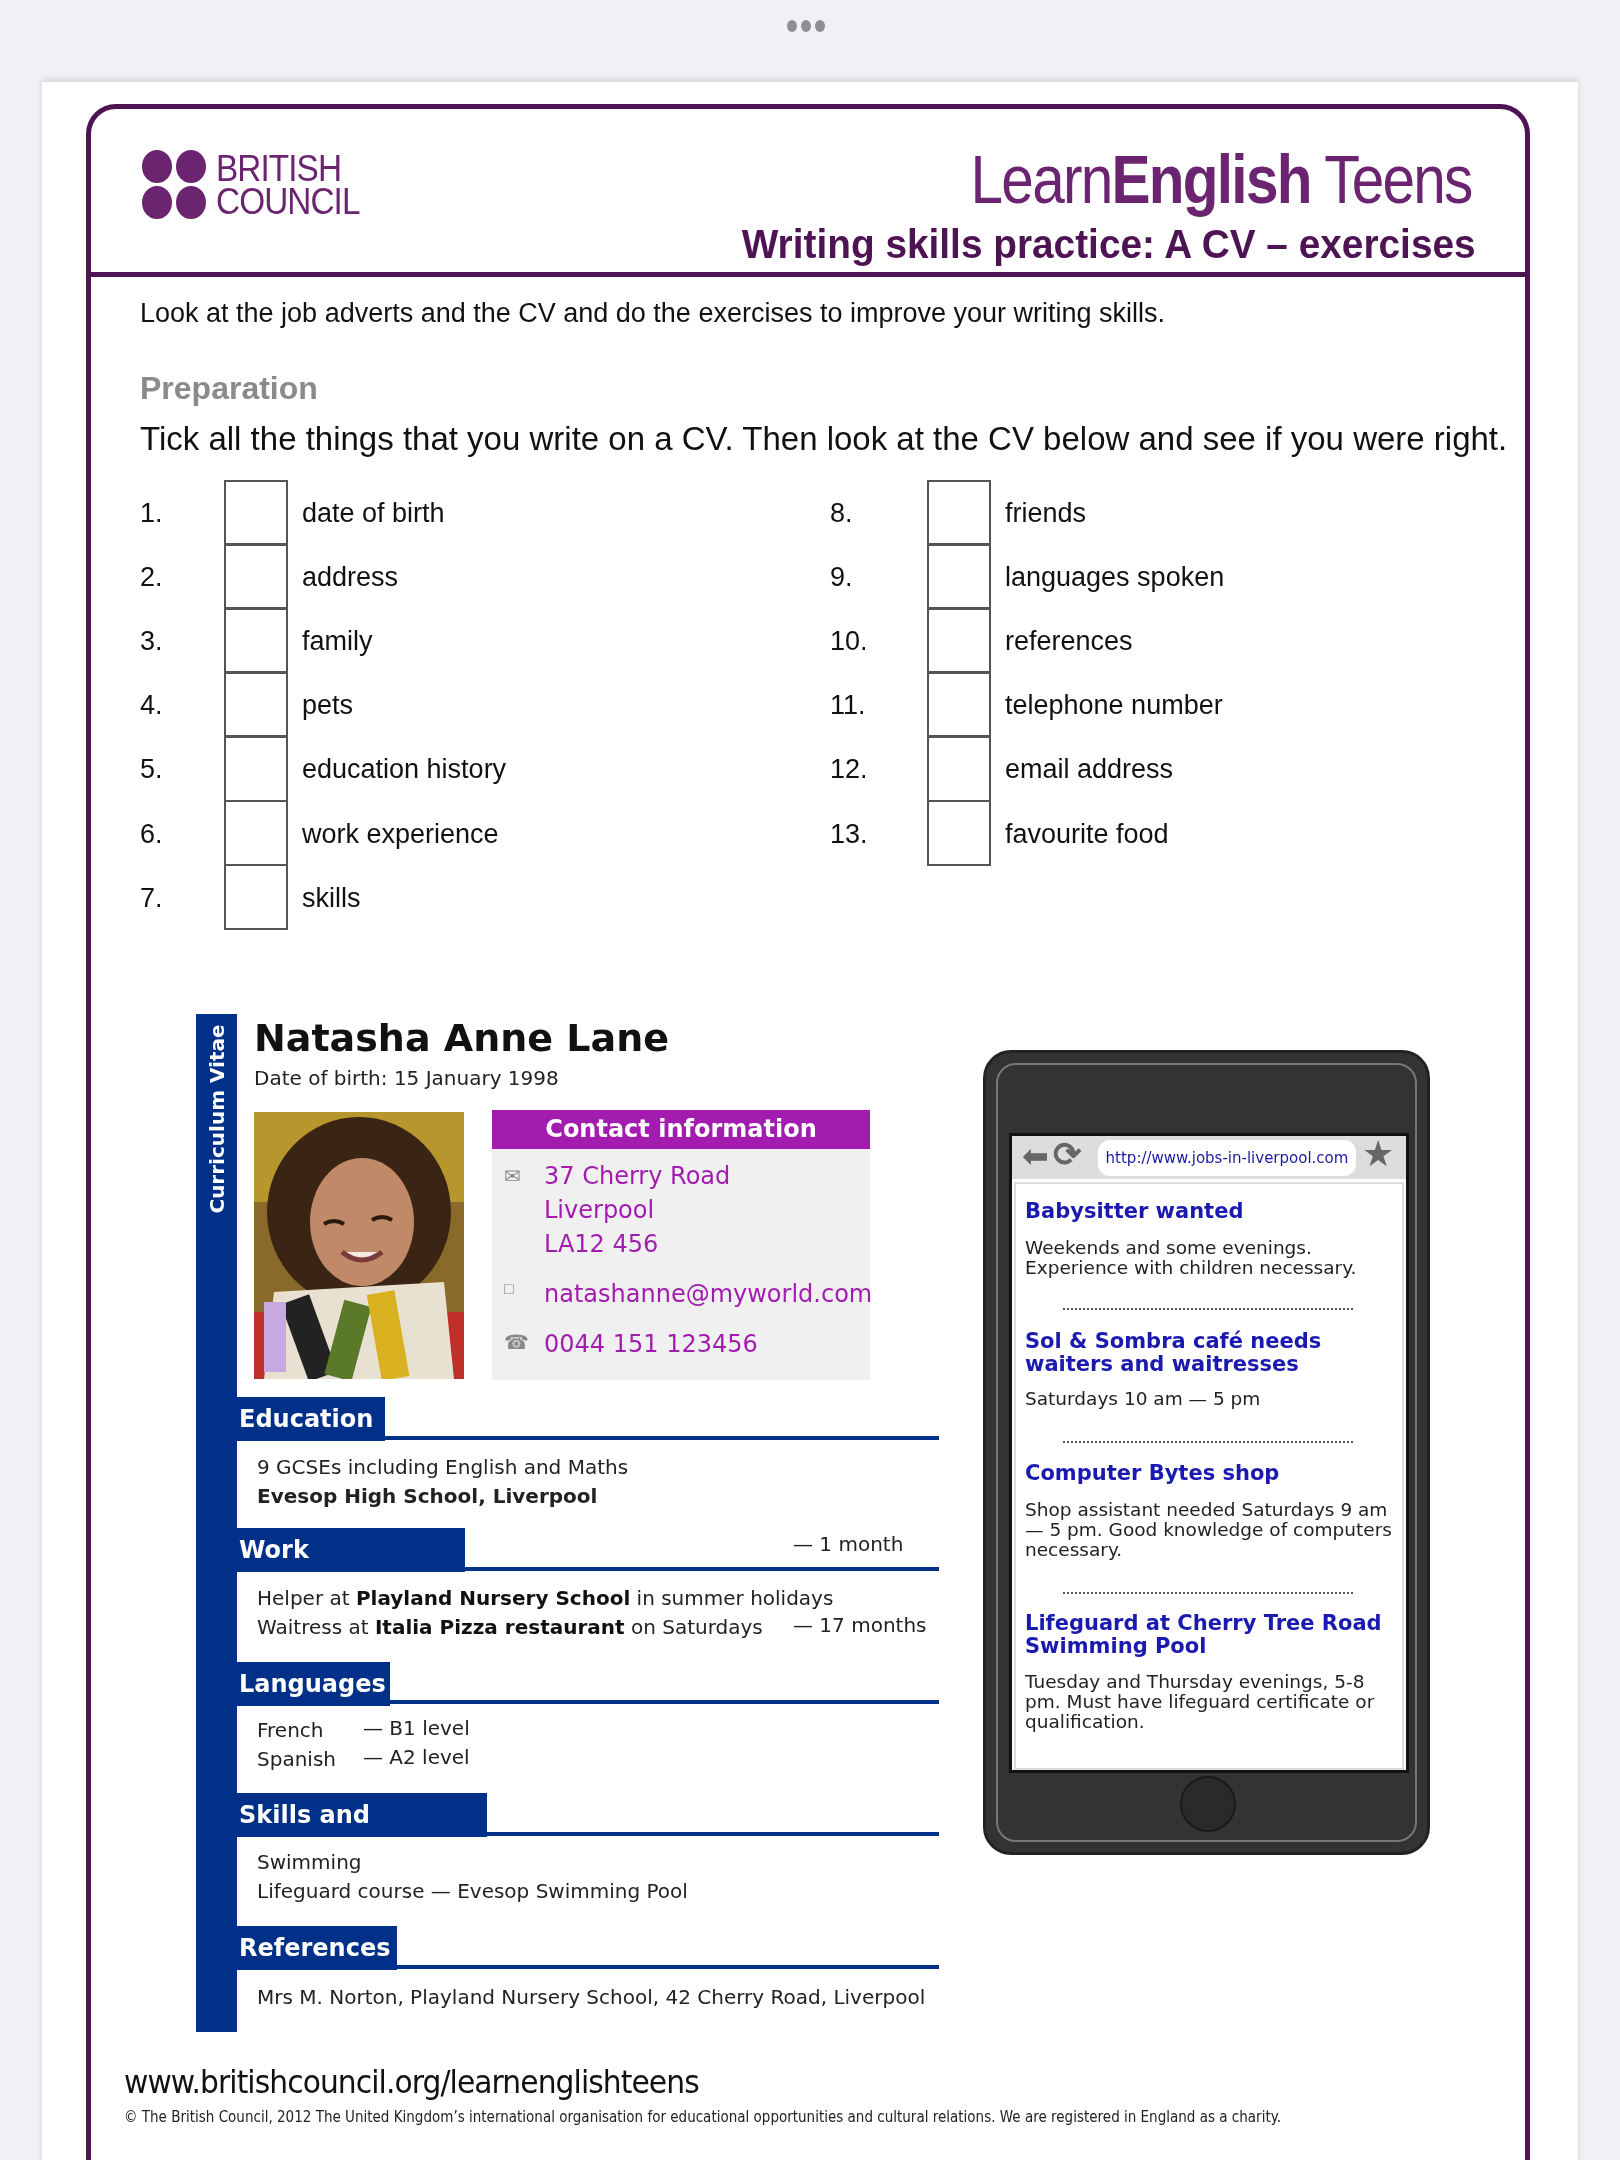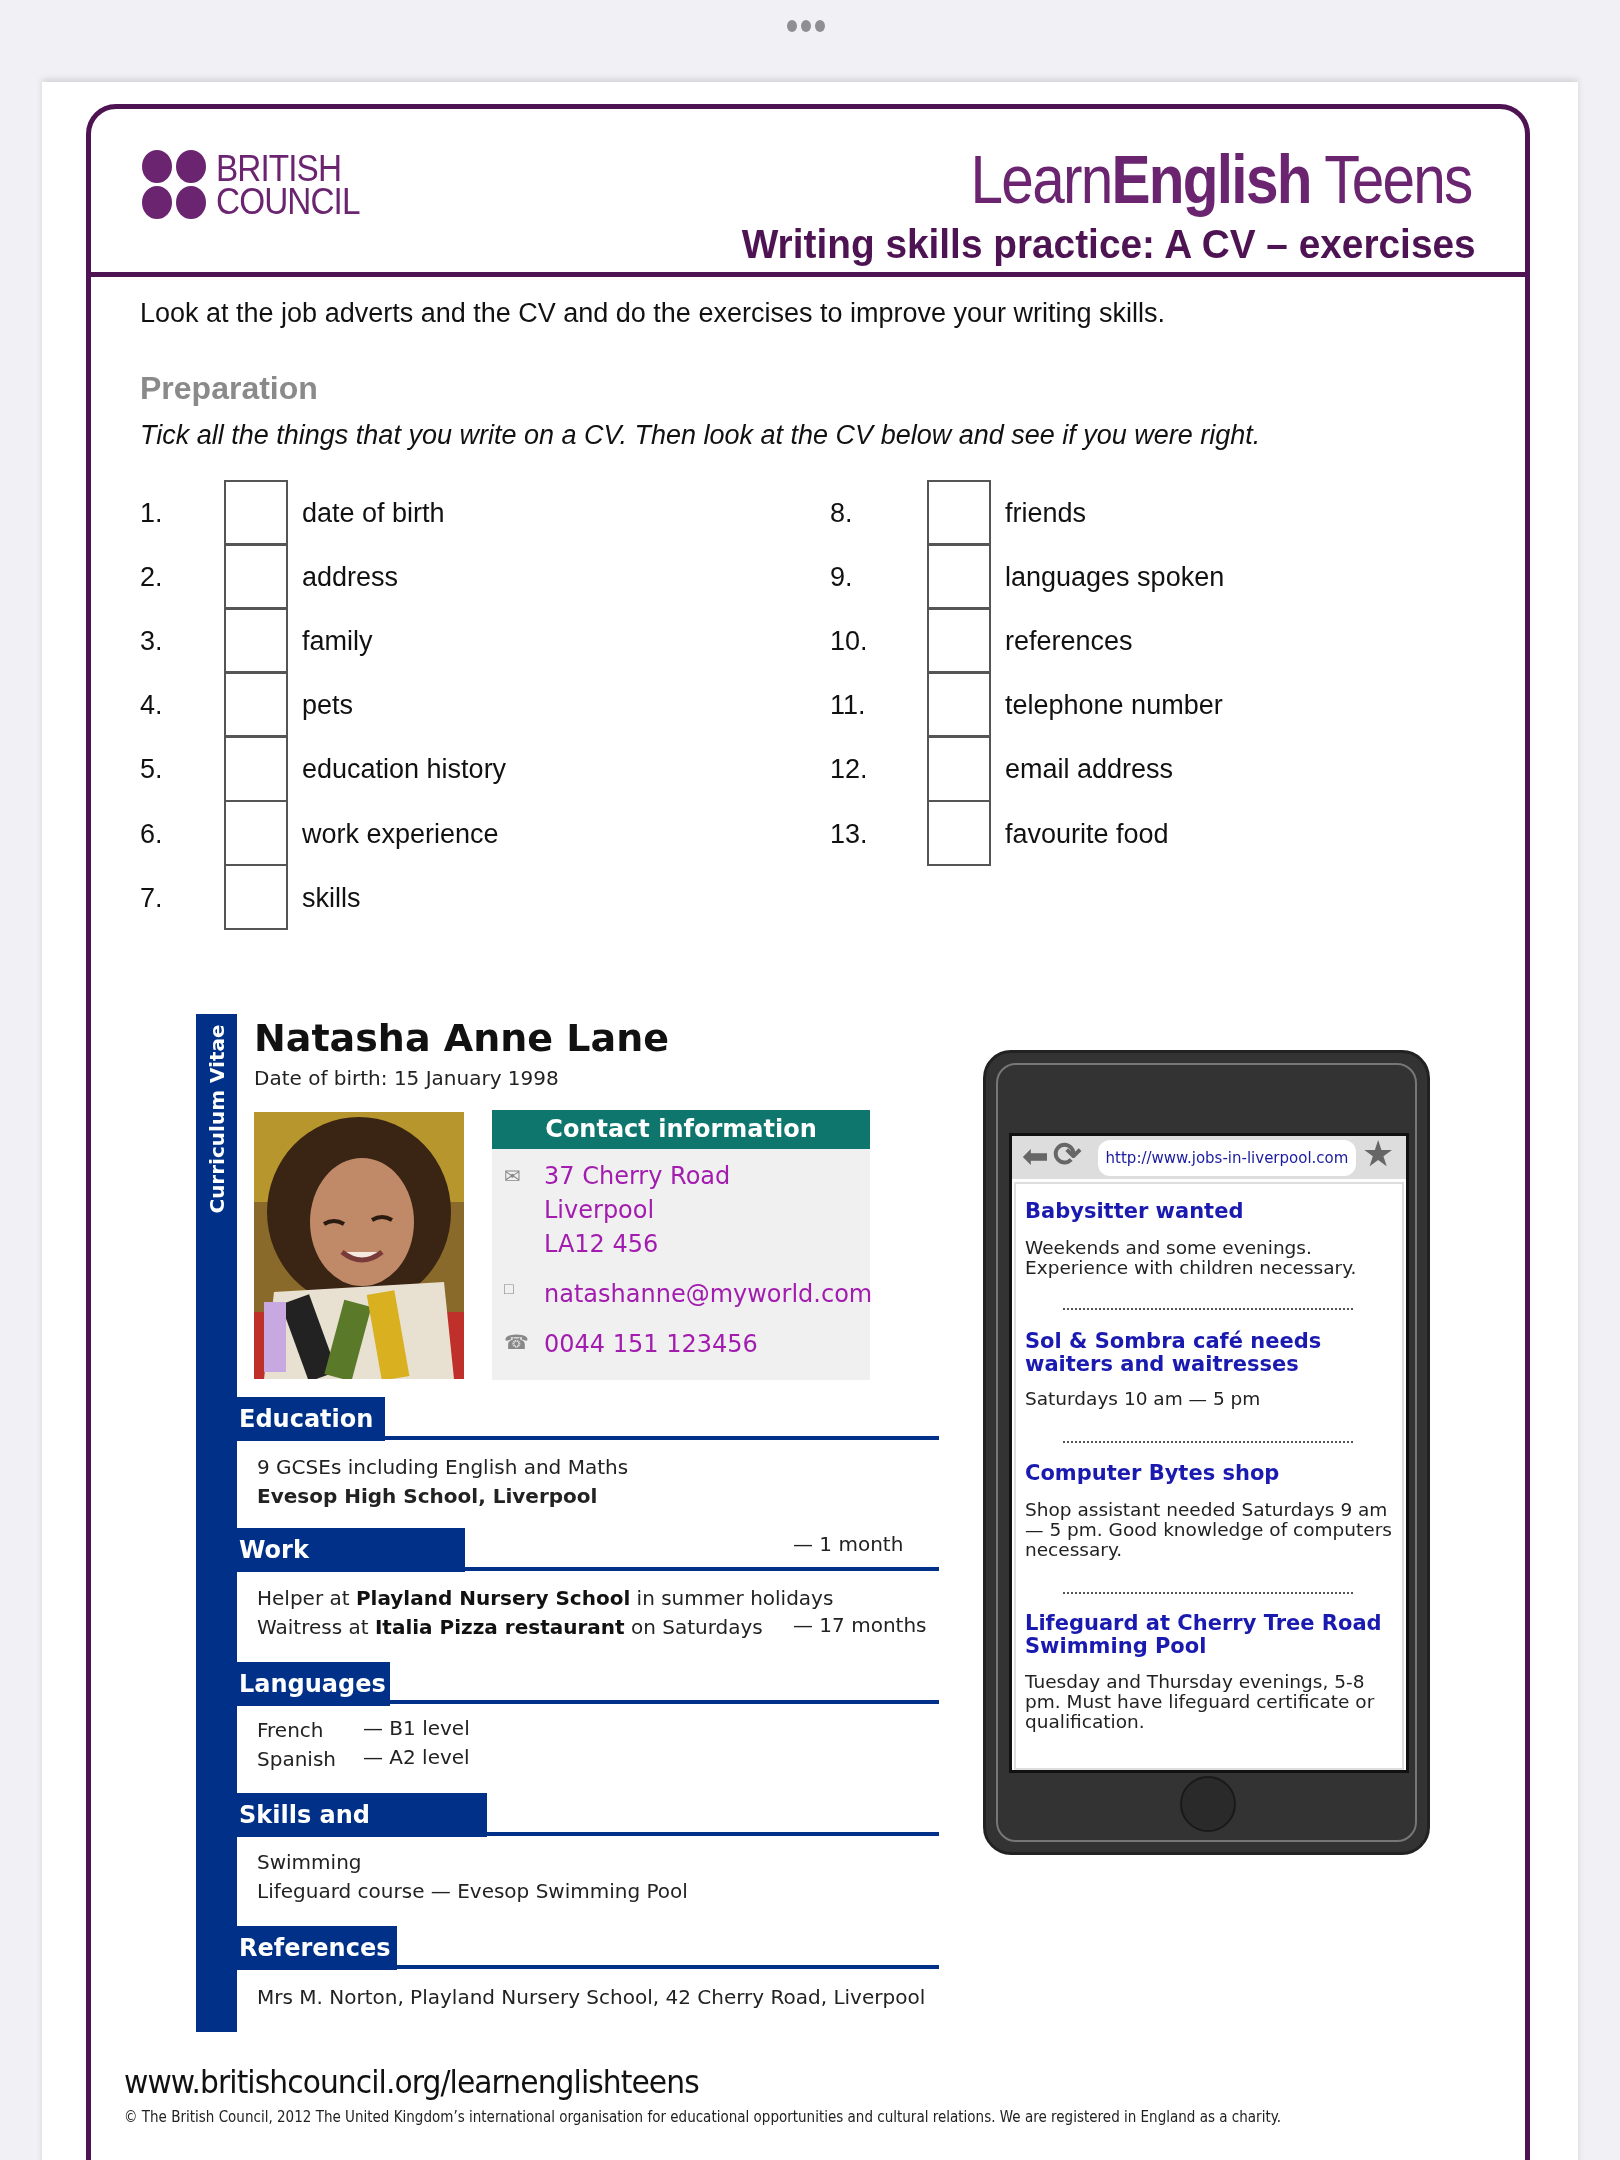--- a/index.html
+++ b/index.html
@@ -19,21 +19,21 @@
   .bc-dots { display: grid; grid-template-columns: 30px 30px; grid-template-rows: 33px 33px; gap: 3px 4px; }
   .bc-dots span { display: block; width: 30px; height: 33px; border-radius: 50%; background: #6b2470; }
   .bc-text { color: #6b2470; font-family: "Liberation Sans", sans-serif; font-size: 37px; line-height: 33px; letter-spacing: -1px; transform: scaleX(0.9); transform-origin: left; }
 
   .let-title { position: absolute; right: 148px; top: 140px; font-size: 68px; color: #6b2470; letter-spacing: -2px; font-family: "Liberation Sans Narrow", "Liberation Sans", sans-serif; transform: scaleX(0.86); transform-origin: right; }
   .let-title b { font-weight: bold; }
   .ws-title { position: absolute; right: 144px; top: 222px; font-size: 40px; font-weight: bold; color: #4e1353; transform: scaleX(0.97); transform-origin: right; white-space: nowrap; }
 
   .intro { position: absolute; left: 140px; top: 298px; font-size: 27px; color: #111; }
   .prep-heading { position: absolute; left: 140px; top: 370px; font-size: 32px; font-weight: bold; color: #8a8a8a; }
-  .prep-instr { position: absolute; left: 140px; top: 420px; font-size: 27px; color: #111; font-style: italic; }
+  .prep-instr { position: absolute; left: 140px; top: 420px; font-size: 33px; color: #111; }
 
   .checklist { position: absolute; top: 481px; }
   .checklist.left { left: 140px; }
   .checklist.right { left: 830px; }
   .check-row { position: relative; height: 64.2px; display: flex; align-items: center; }
   .check-num { width: 84px; font-size: 27px; }
   .checklist.right .check-num { width: 97px; }
   .check-box { width: 64px; height: 64.5px; border: 2px solid #555; margin-right: 14px; margin-top: -1px; background: #fff; cursor: pointer; }
   .check-row + .check-row .check-box { border-top-width: 1px; }
   .check-label { font-size: 27px; }
@@ -42,21 +42,21 @@
   .cv-bar { position: absolute; left: 196px; top: 1014px; width: 41px; height: 1018px; background: #003087; }
   .cv-bar-label { position: absolute; left: 196px; top: 1014px; width: 41px; height: 210px; display: flex; align-items: center; justify-content: center; }
   .cv-bar-label span { color: #fff; font-weight: bold; font-size: 20px; transform: rotate(-90deg); white-space: nowrap; font-family: "DejaVu Sans", sans-serif; }
 
   .cv-name { position: absolute; left: 254px; top: 1016px; font-size: 38px; font-weight: bold; font-family: "DejaVu Sans", sans-serif; color: #111; }
   .cv-dob { position: absolute; left: 254px; top: 1066px; font-size: 20px; font-family: "DejaVu Sans", sans-serif; color: #222; }
 
   .photo { position: absolute; left: 254px; top: 1112px; width: 210px; height: 267px; overflow: hidden; background: #c03a2a; }
 
   .contact { position: absolute; left: 492px; top: 1110px; width: 378px; height: 270px; background: #f0f0f0; }
-  .contact-head { background: #0f766e; color: #fff; text-align: center; font-size: 24px; font-weight: bold; height: 39px; line-height: 39px; font-family: "DejaVu Sans", sans-serif; }
+  .contact-head { background: #a21caf; color: #fff; text-align: center; font-size: 24px; font-weight: bold; height: 39px; line-height: 39px; font-family: "DejaVu Sans", sans-serif; }
   .contact-line { position: absolute; left: 52px; font-size: 24px; color: #a21caf; font-family: "DejaVu Sans", sans-serif; }
   .contact-icon { position: absolute; left: 12px; font-size: 20px; color: #888; }
 
   .sec-tab { position: absolute; left: 237px; height: 44px; background: #003087; color: #fff; font-size: 24px; font-weight: bold; line-height: 44px; padding-left: 2px; font-family: "DejaVu Sans", sans-serif; }
   .sec-rule { position: absolute; left: 237px; width: 702px; height: 4px; background: #003087; }
   .sec-text { position: absolute; left: 257px; font-size: 20px; color: #222; font-family: "DejaVu Sans", sans-serif; line-height: 29px; white-space: nowrap; }
   .sec-text b { color: #111; }
   .dur { position: absolute; left: 793px; font-size: 20px; color: #222; font-family: "DejaVu Sans", sans-serif; }
   .lang-level { position: absolute; left: 363px; font-size: 20px; color: #222; font-family: "DejaVu Sans", sans-serif; }
 

